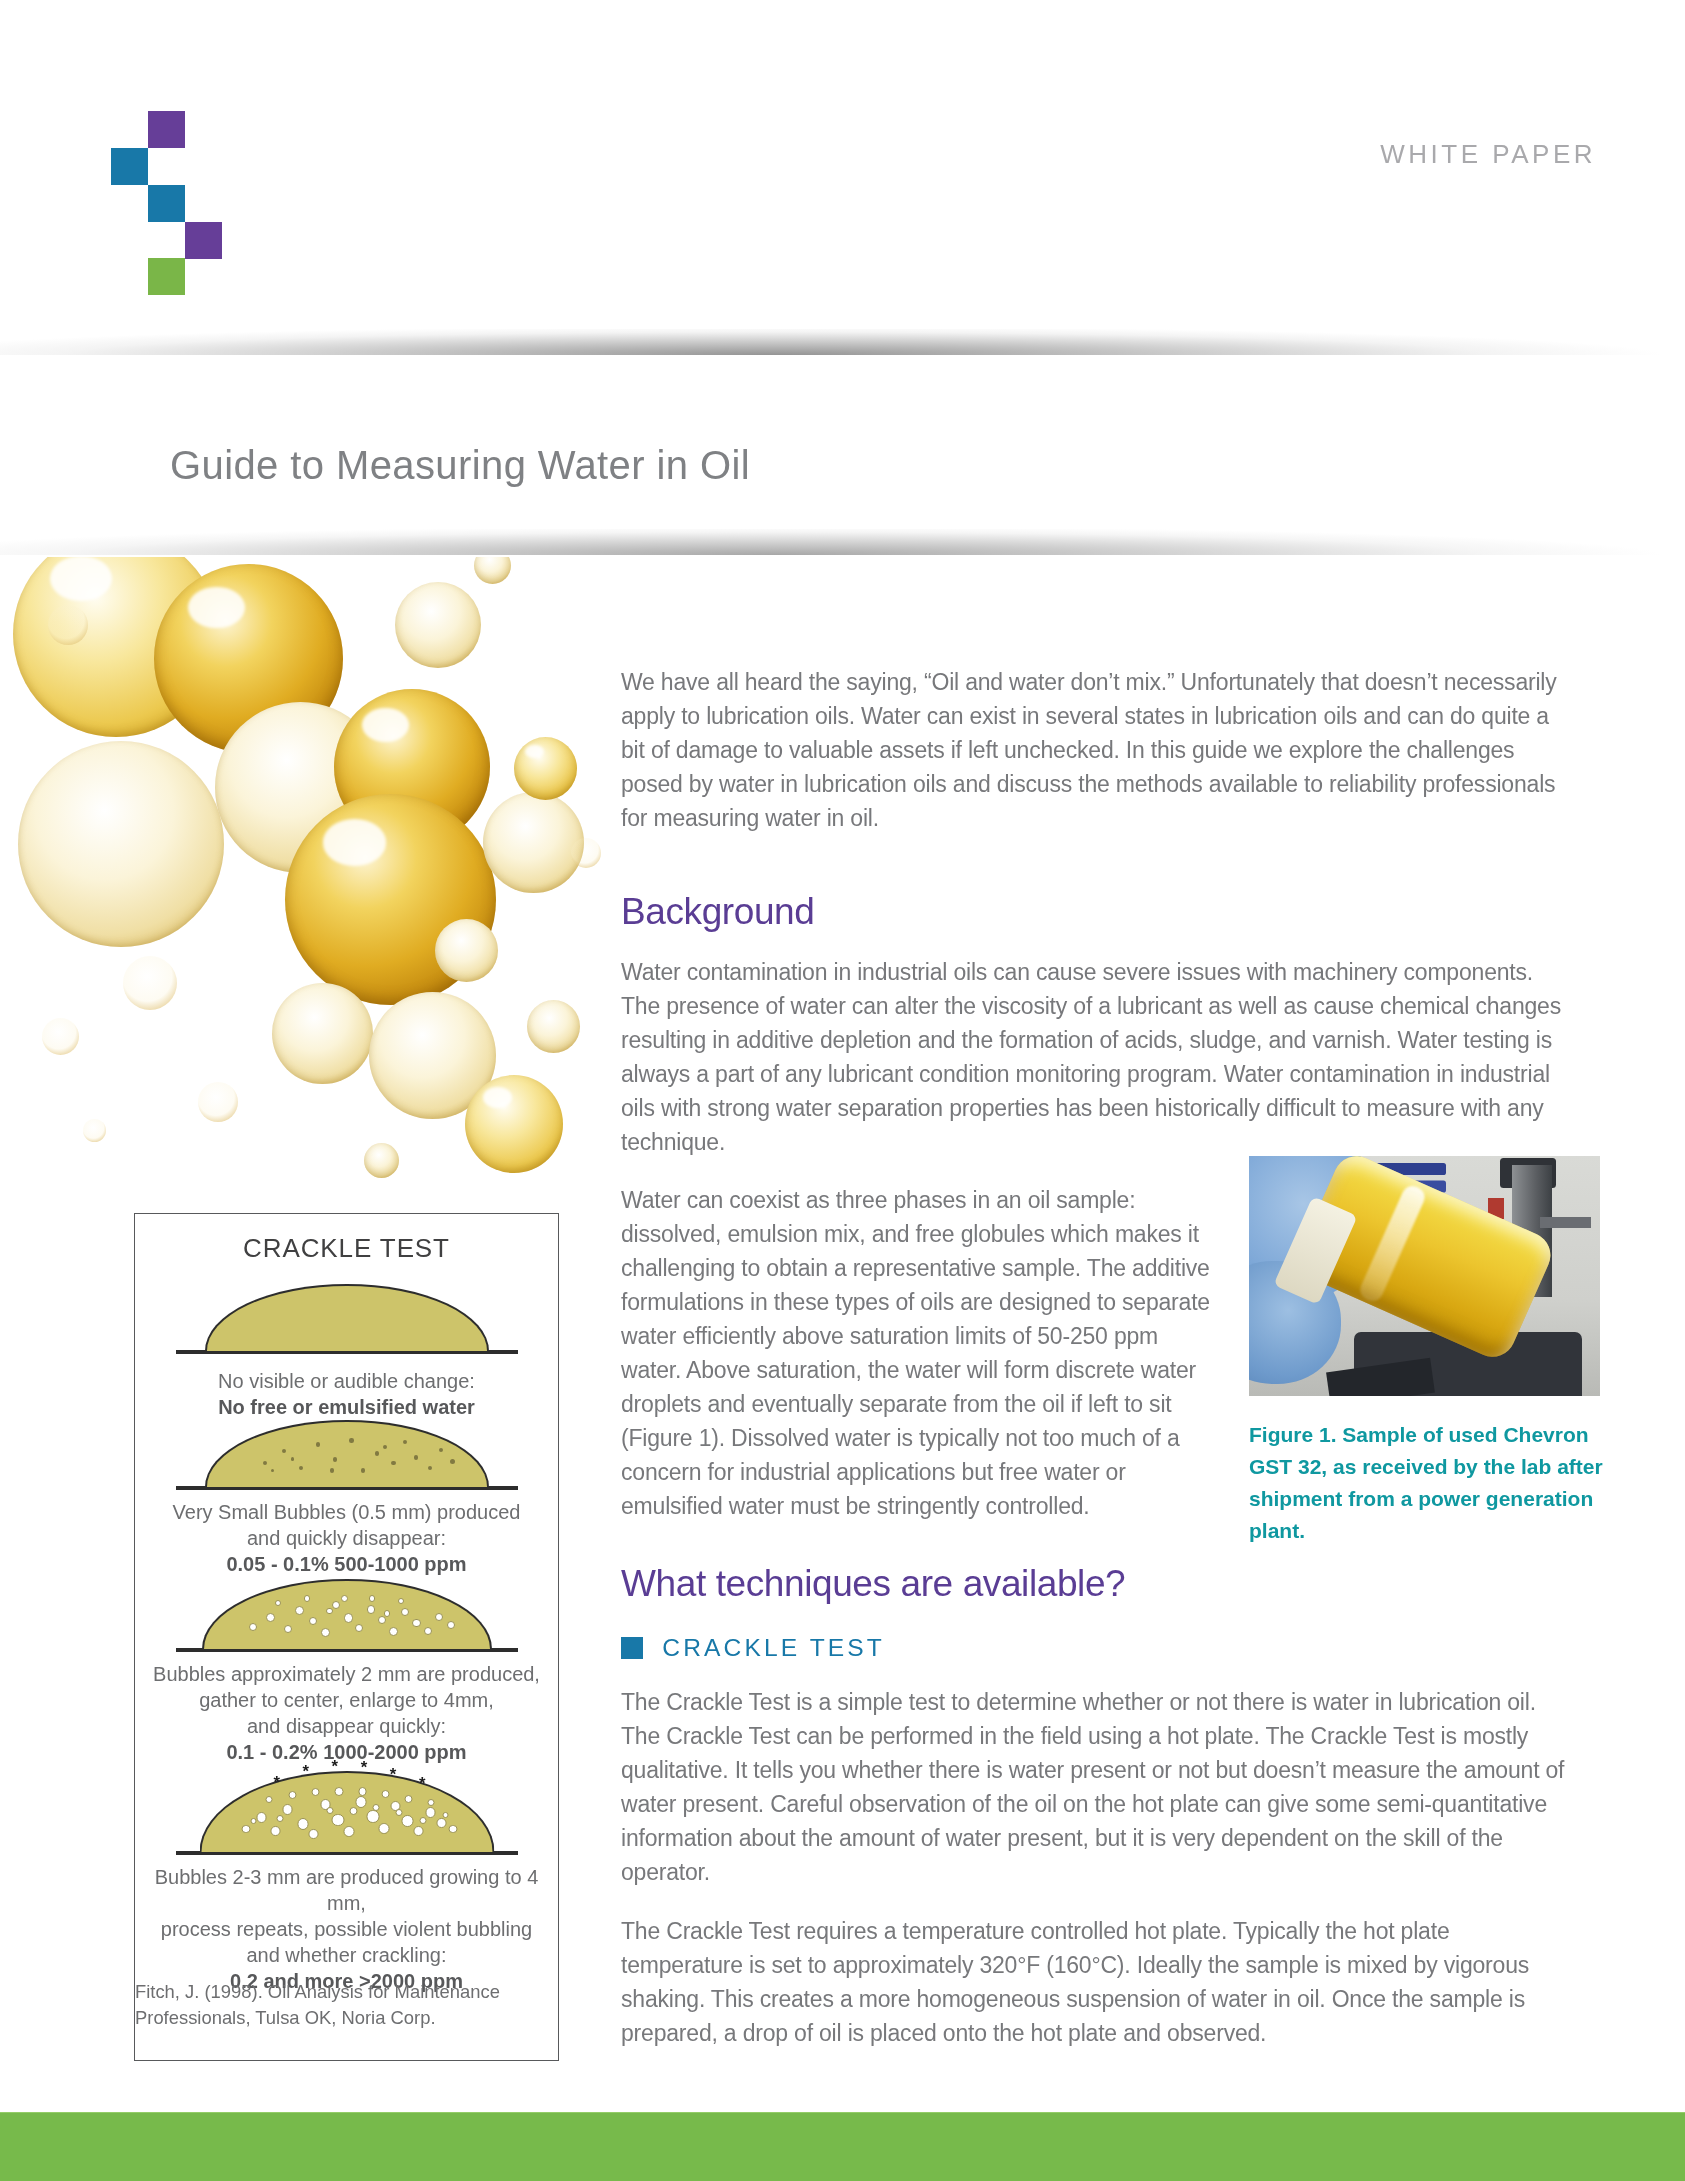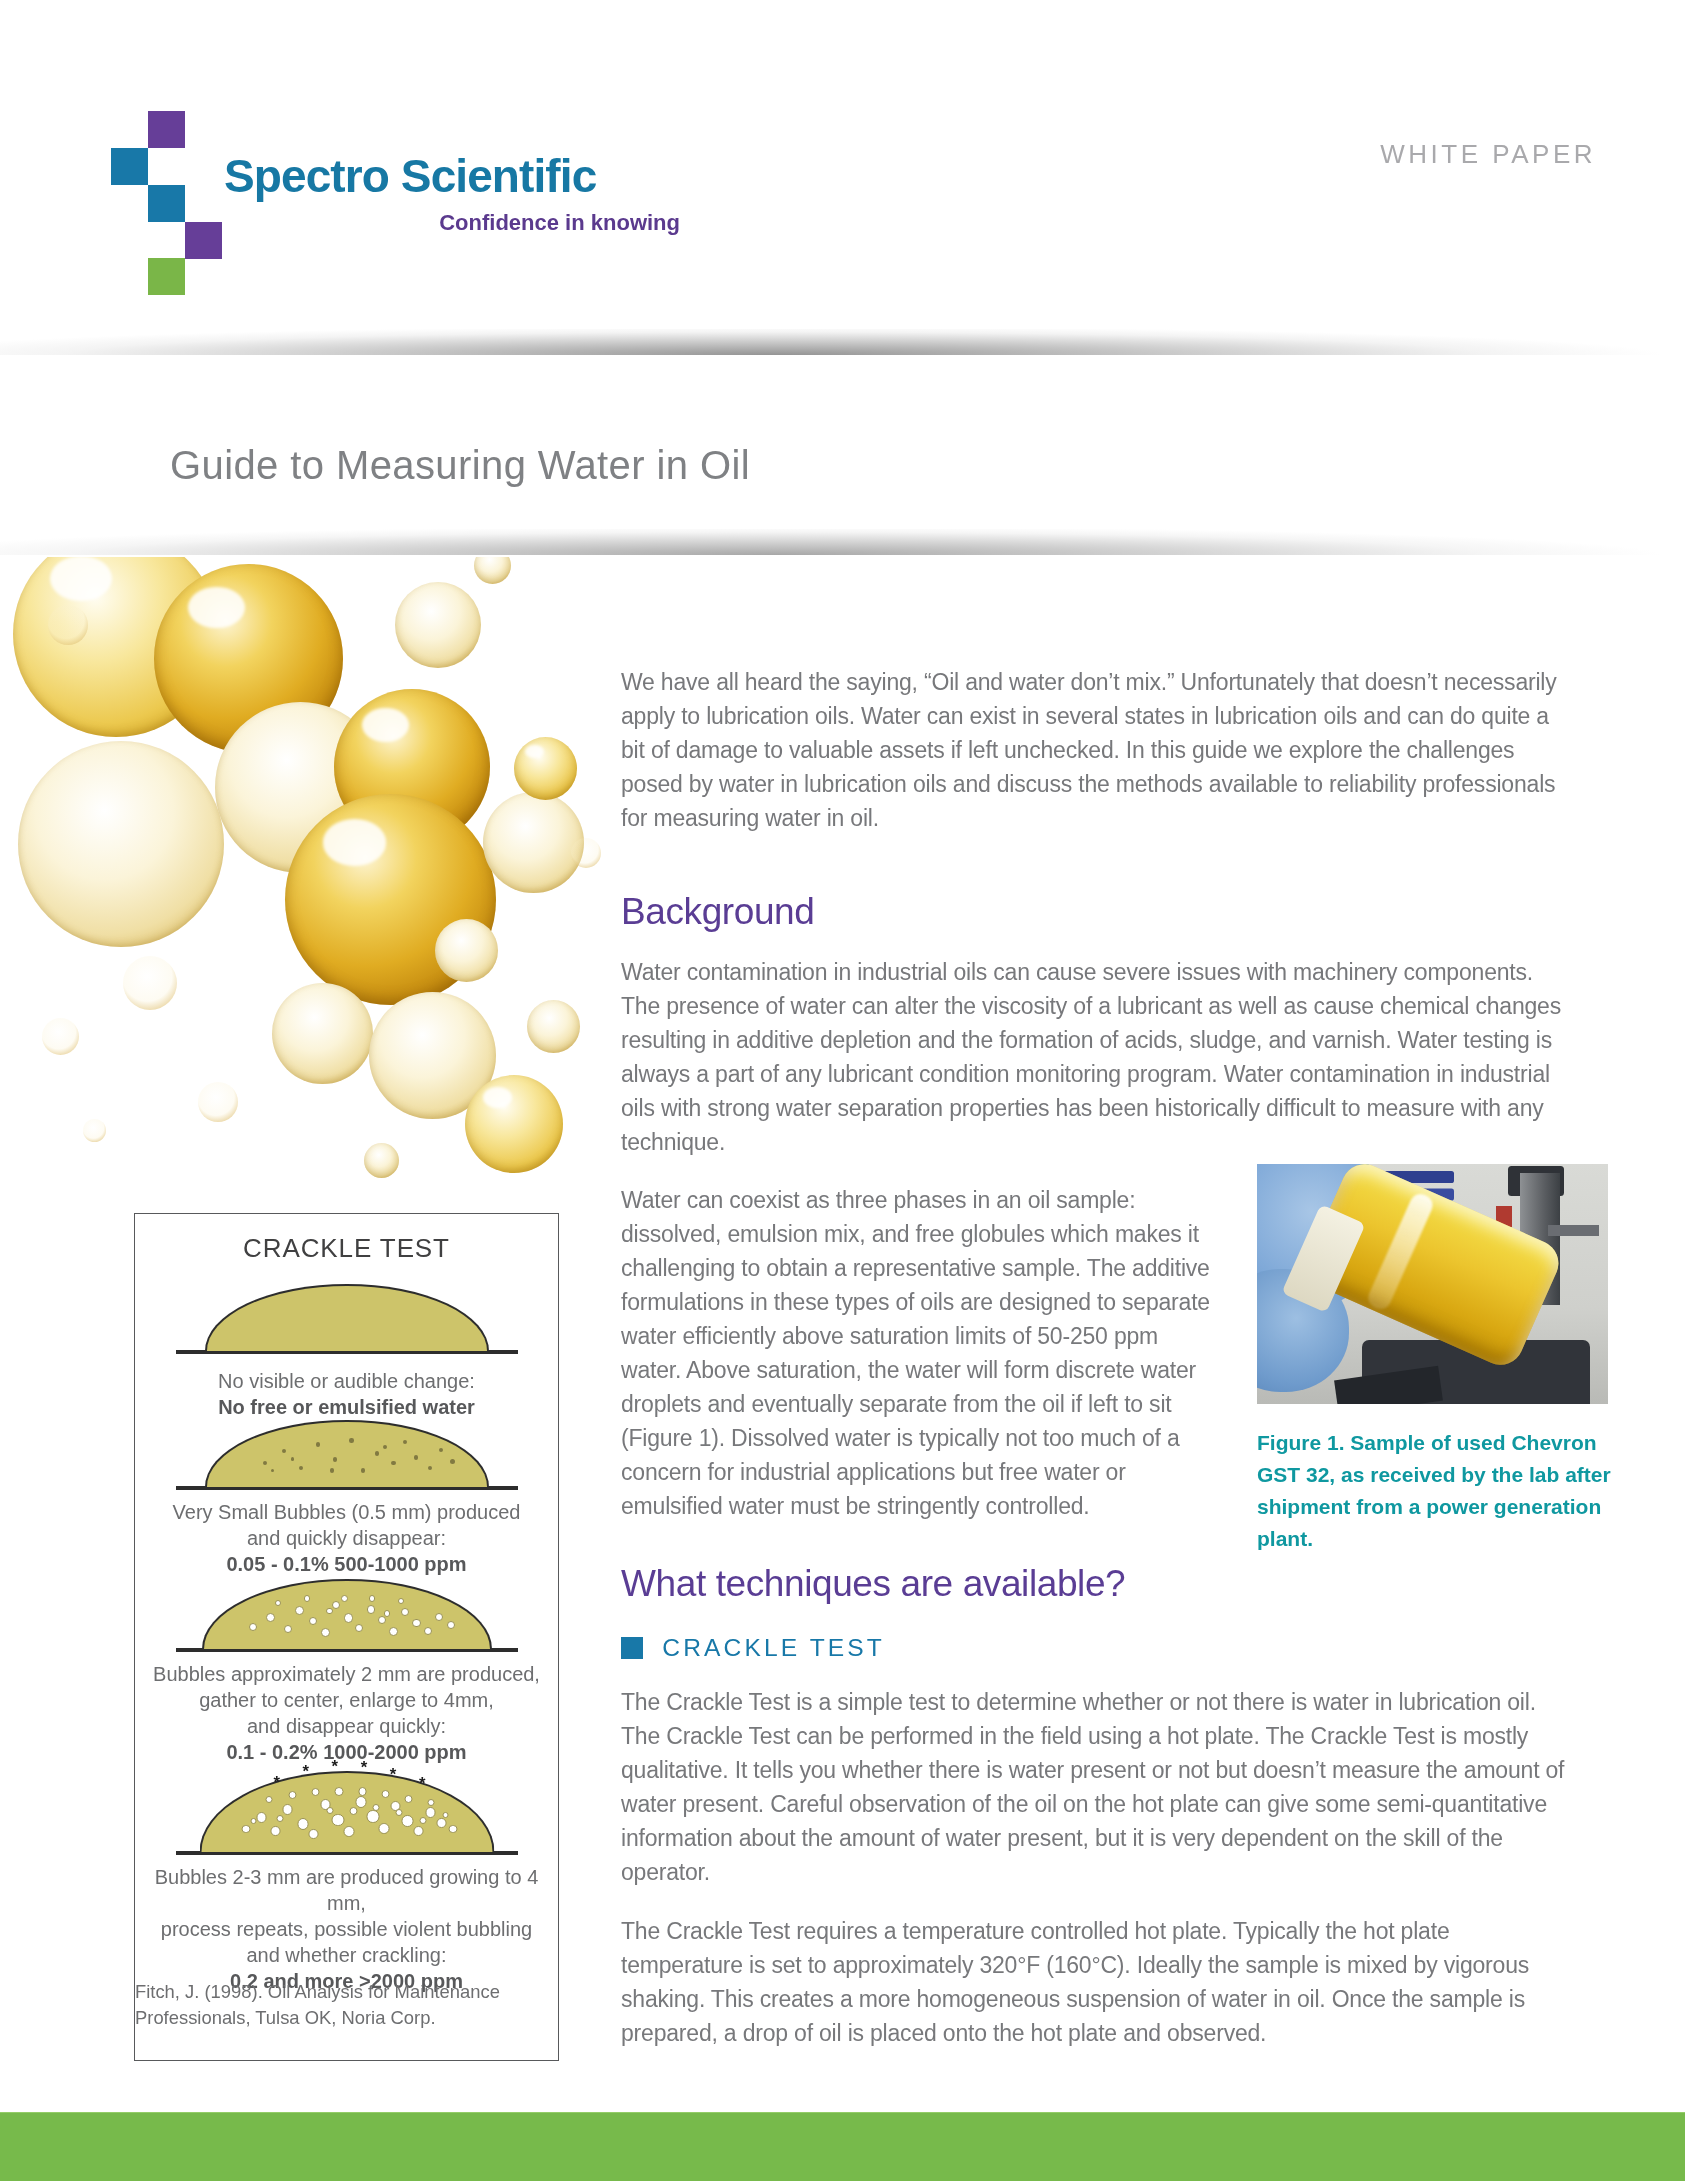--- a/index.html
+++ b/index.html
@@ -106,24 +106,20 @@
 <body>
 
 <div class="page">
 
   <div class="logo-mark">
     <div class="sq p1"></div>
     <div class="sq b1"></div>
     <div class="sq b2"></div>
     <div class="sq p2"></div>
     <div class="sq g1"></div>
-  </div>
-  <div class="brand-text">
-    <div class="brand-name">Spectro Scientific</div>
-    <div class="brand-tagline">Confidence in knowing</div>
   </div>
   <div class="doc-type">WHITE PAPER</div>
 
   <div class="shadow-band top"></div>
   <h1 class="page-title" style="margin:16px;">Guide to Measuring Water in Oil</h1>
   <div class="shadow-band bottom"></div>
 
   <div class="bubbles" id="bubbles">
       <div class="bub amberlight" style="left: 13px; top: -26px; width: 206px; height: 206px;">
         <span class="hl"></span>
@@ -297,21 +293,21 @@
   </div>
 
   <p class="body-par" style="left:621px;top:665px;width:944px;margin:0;">We have all heard the saying, “Oil and water don’t mix.” Unfortunately that doesn’t necessarily apply to lubrication oils. Water can exist in several states in lubrication oils and can do quite a bit of damage to valuable assets if left unchecked. In this guide we explore the challenges posed by water in lubrication oils and discuss the methods available to reliability professionals for measuring water in oil.</p>
 
   <h2 class="h-purple" style="left:621px;top:891px;margin:0;">Background</h2>
 
   <p class="body-par" style="left:621px;top:955px;width:944px;margin:0;">Water contamination in industrial oils can cause severe issues with machinery components. The presence of water can alter the viscosity of a lubricant as well as cause chemical changes resulting in additive depletion and the formation of acids, sludge, and varnish. Water testing is always a part of any lubricant condition monitoring program. Water contamination in industrial oils with strong water separation properties has been historically difficult to measure with any technique.</p>
 
   <p class="body-par" style="left:621px;top:1183px;width:590px;margin:0;">Water can coexist as three phases in an oil sample: dissolved, emulsion mix, and free globules which makes it challenging to obtain a representative sample. The additive formulations in these types of oils are designed to separate water efficiently above saturation limits of 50-250 ppm water. Above saturation, the water will form discrete water droplets and eventually separate from the oil if left to sit (Figure 1). Dissolved water is typically not too much of a concern for industrial applications but free water or emulsified water must be stringently controlled.</p>
 
-  <figure class="figure" style="margin:12px;">
+  <figure class="figure" style="margin:4px;">
     <div class="photo">
       <div class="ph rack"></div>
       <div class="ph mill-head"></div>
       <div class="ph mill-col"></div>
       <div class="ph mill-arm"></div>
       <div class="ph redbox"></div>
       <div class="ph drill"></div>
       <div class="ph glove1"></div>
       <div class="ph glove2"></div>
       <div class="ph base-dark"></div>

